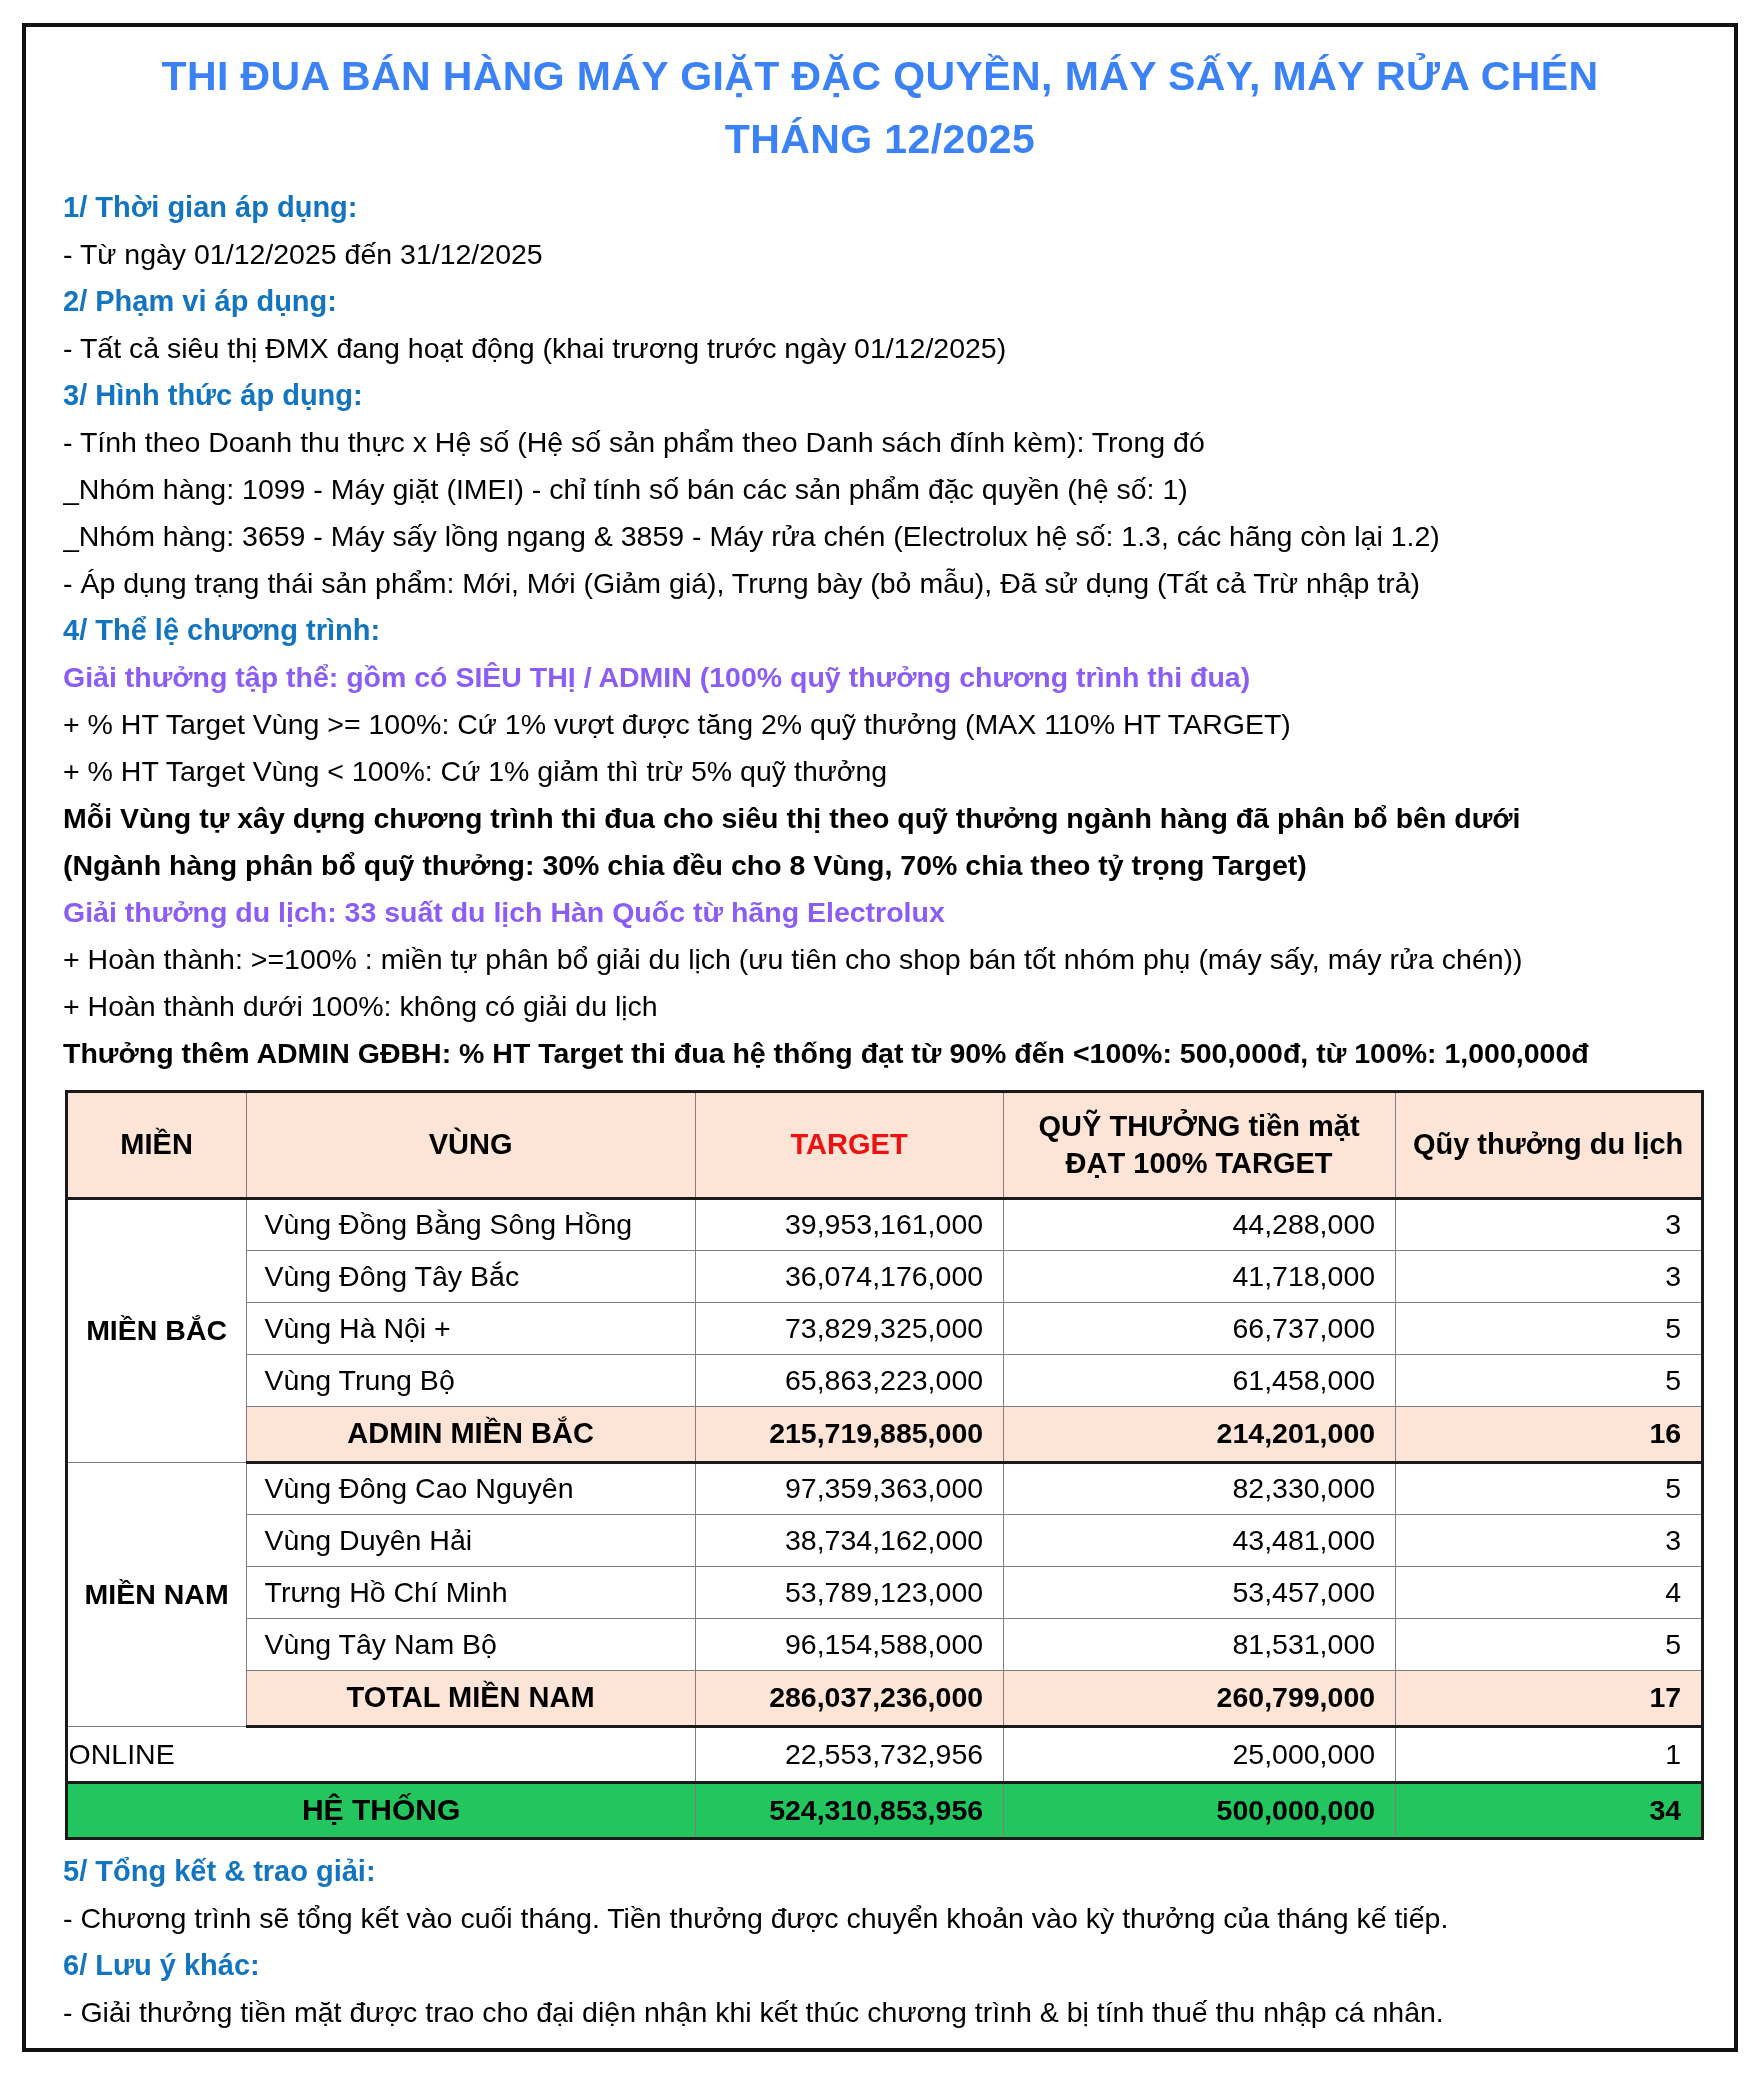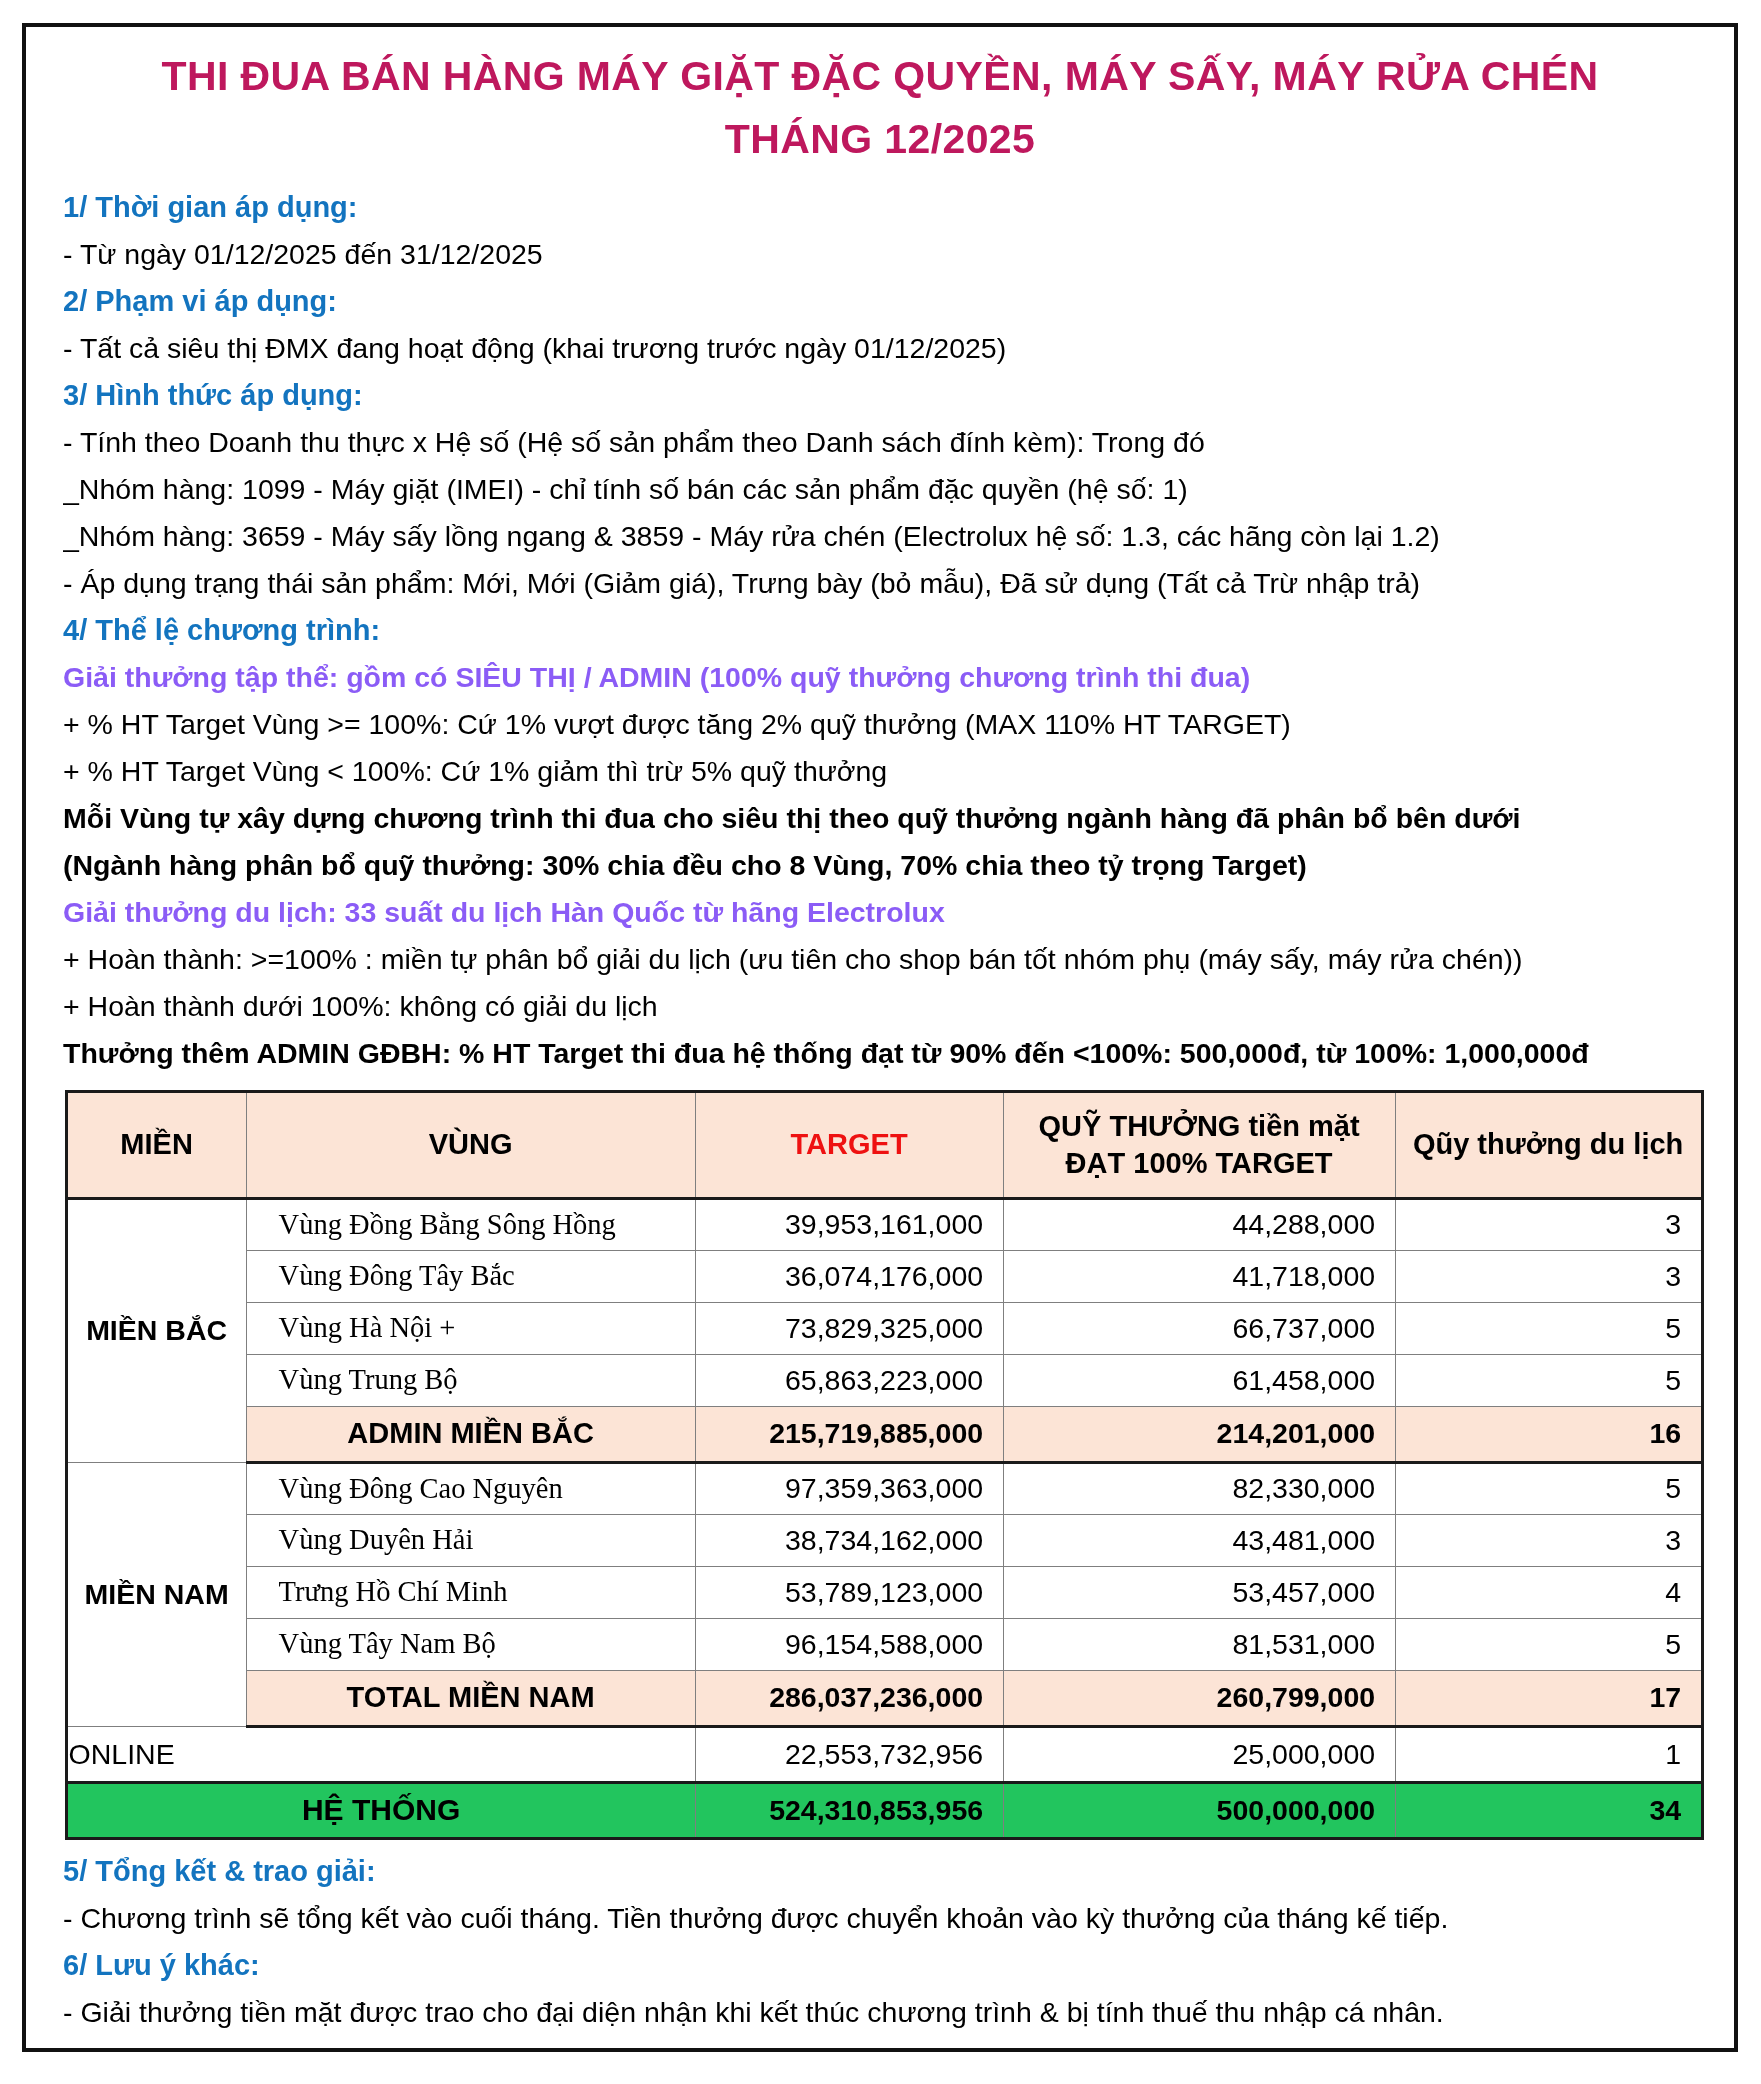--- a/index.html
+++ b/index.html
@@ -6,21 +6,21 @@
   body{
     width:1761px;height:2084px;position:relative;background:#ffffff;
     font-family:"Liberation Sans","DejaVu Sans",sans-serif;color:#000;
   }
   .page{
     position:absolute;left:22px;top:23px;width:1716px;height:2029px;
     border:4.1px solid #111111;box-sizing:border-box;background:#fff;
     padding:9.8px 37px 0 37px;overflow:hidden;
   }
   .title{
-    text-align:center;font-weight:bold;color:#be185d;
+    text-align:center;font-weight:bold;color:#3b82f6;
     font-size:41px;line-height:63px;margin-top:8.1px;letter-spacing:0.4px;
   }
   .line{
     font-size:28.5px;line-height:47px;height:47px;white-space:nowrap;
     overflow:hidden;
   }
   .h-blue{color:#1374bf;font-weight:bold;font-size:29px;}
   .red-bold{color:#8b5cf6;font-weight:bold;}
   .bold{font-weight:bold;}
   .first-after-title{margin-top:13px;}
@@ -37,21 +37,21 @@
   table.prg th,table.prg td{
     border:1.6px solid #7f7f7f;font-size:28.5px;vertical-align:middle;
     overflow:hidden;white-space:nowrap;box-sizing:border-box;background:#fff;
   }
   table.prg th{
     background:#fce4d6;font-weight:bold;font-size:29px;text-align:center;
     height:107px;border-bottom:3.3px solid #1a1a1a;line-height:37px;
   }
   th.th-target{color:#ee1111;}
   td.c-region{font-weight:bold;font-size:30px;text-align:center;}
-  td.c-vung{text-align:left;padding-left:32px;font-family:Liberation Serif, serif;}
+  td.c-vung{text-align:left;padding-left:18px;}
   td.c-num{text-align:right;padding-right:19.5px;}
   tr.r{height:52px;}
   tr.r-big{height:56px;}
   tr.total td{background:#fce4d6;font-weight:bold;}
   tr.total td.c-label{text-align:center;font-size:29px;}
   tr.sect-end td{border-bottom:3.3px solid #1a1a1a;}
   tr.online td.c-label{}
   tr.system td{background:#22c55e;font-weight:bold;}
   tr.system td.c-label{text-align:center;font-size:30px;}
 </style>

